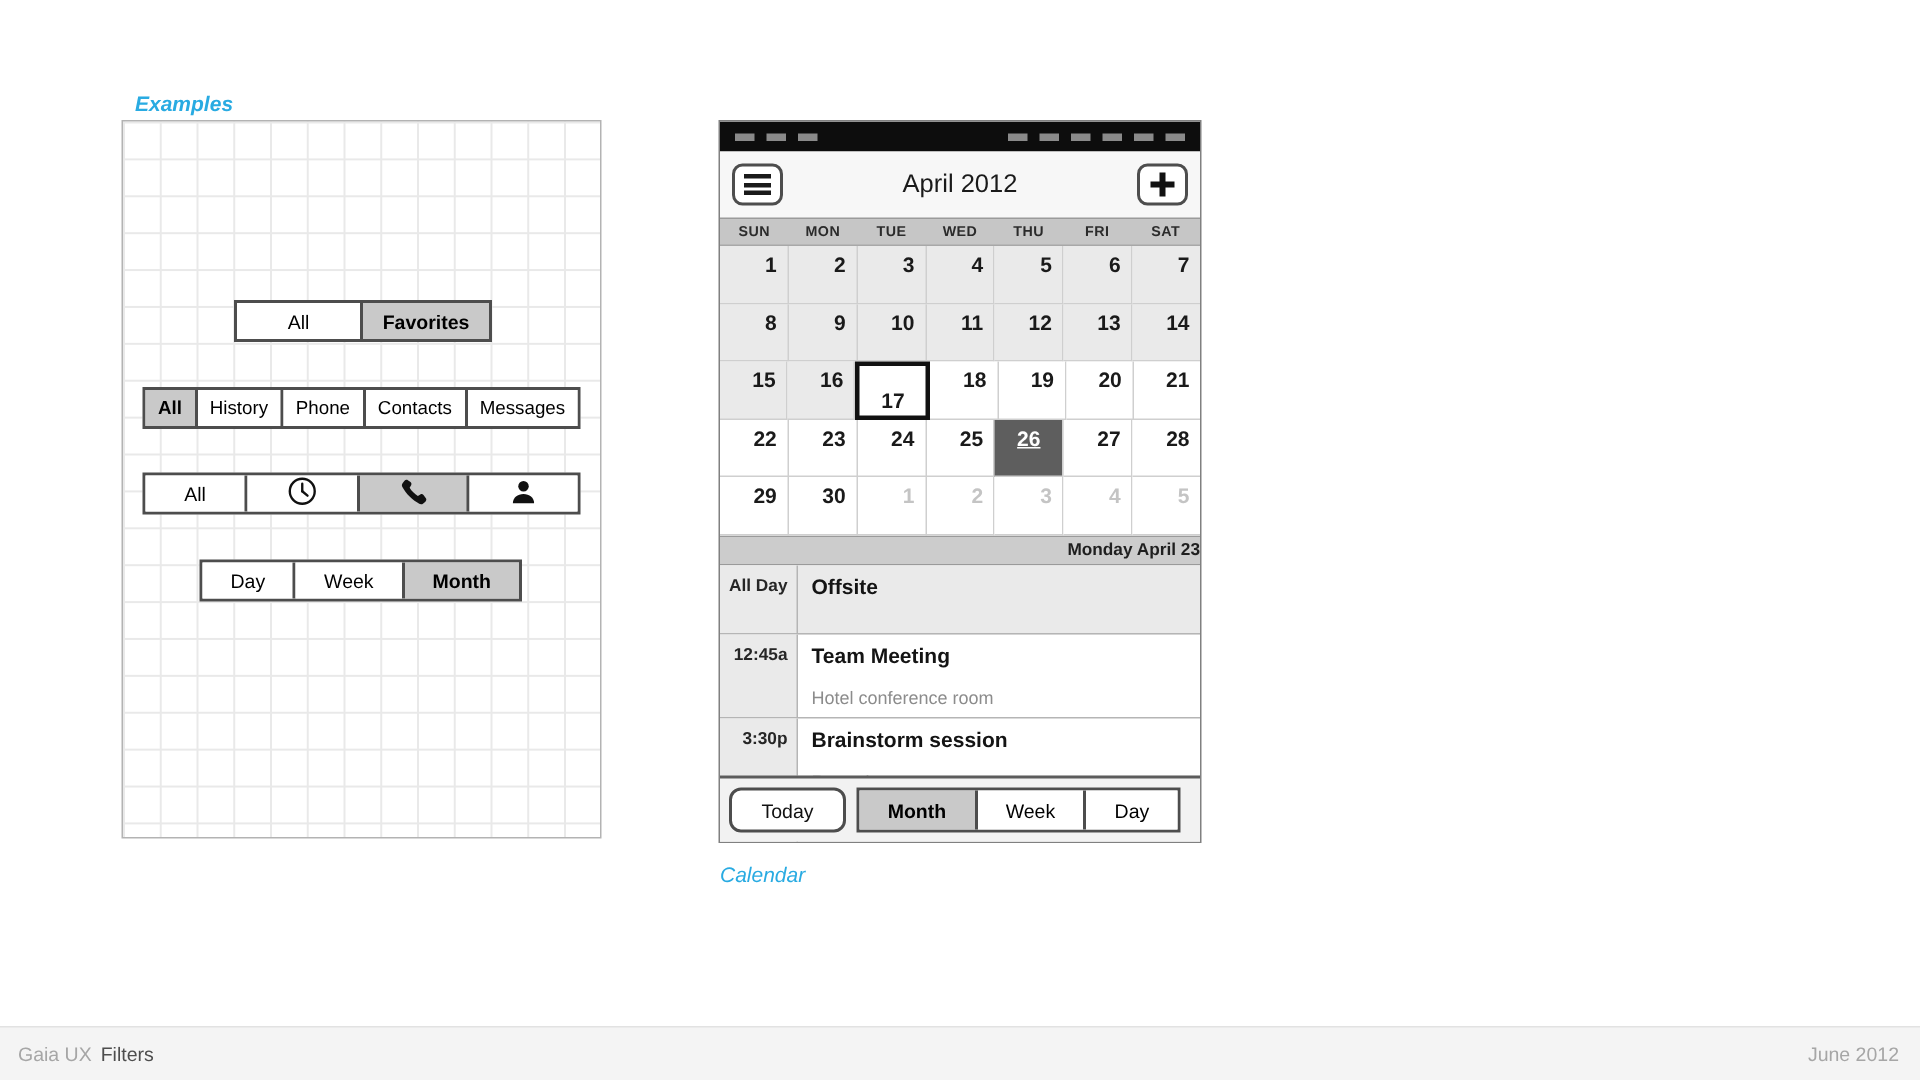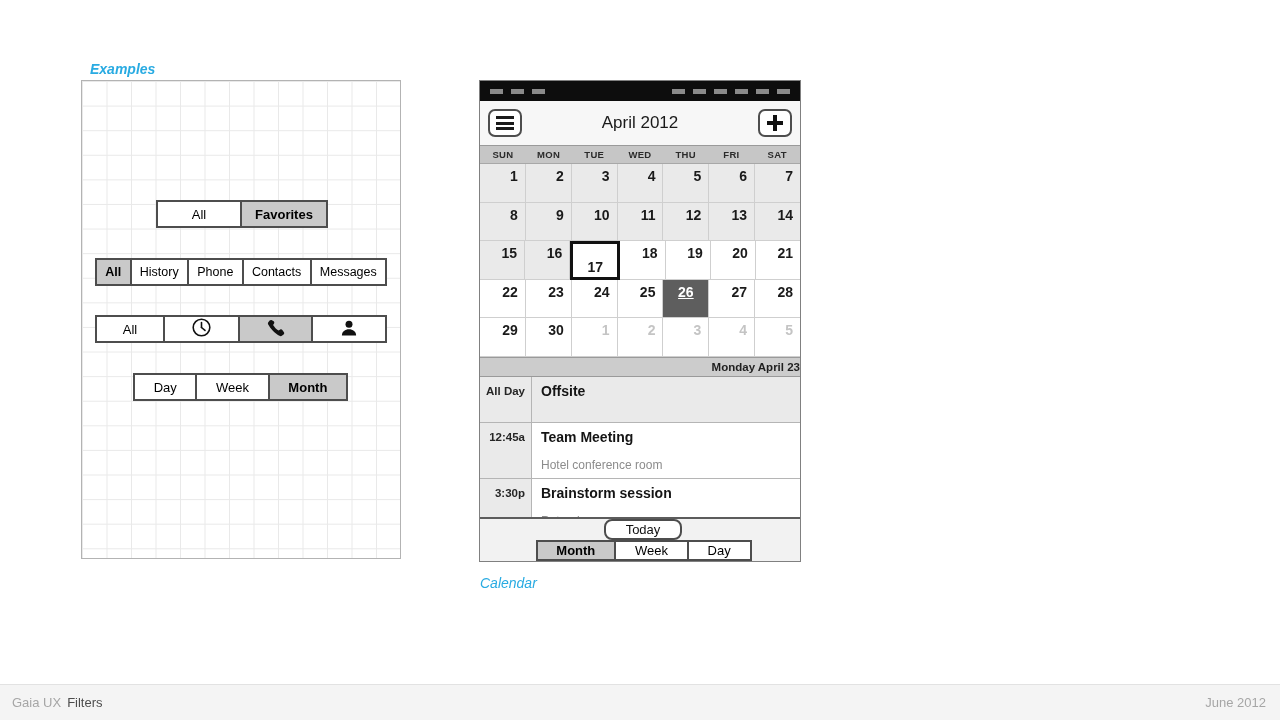--- a/index.html
+++ b/index.html
@@ -225,21 +225,20 @@
   #devtoolbar {
     position: absolute;
     left: 0; bottom: 0;
     width: 100%;
     height: 44px;
     background: #f2f2f2;
     border-top: 2px solid #5c5c5c;
     display: flex;
     align-items: center;
     box-sizing: border-box;
-    flex-direction: column;
   }
   #btn-today {
     margin-left: 6px;
     width: 78px; height: 30px;
     border: 2px solid #4d4d4d;
     border-radius: 8px;
     background: #fff;
     display: flex; align-items: center; justify-content: center;
     font-size: 13px; color: #111;
     box-sizing: border-box;

